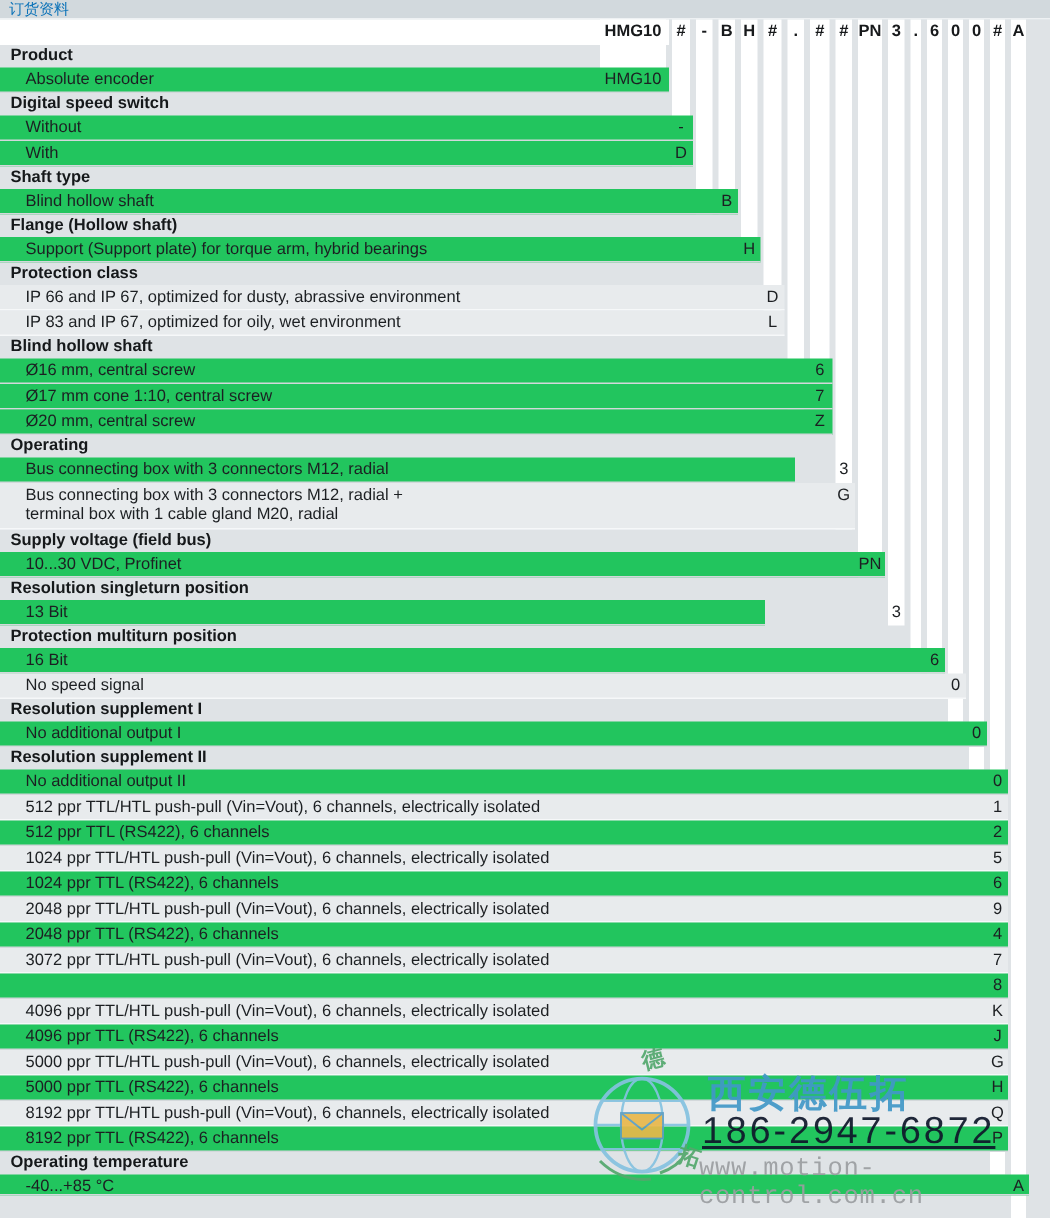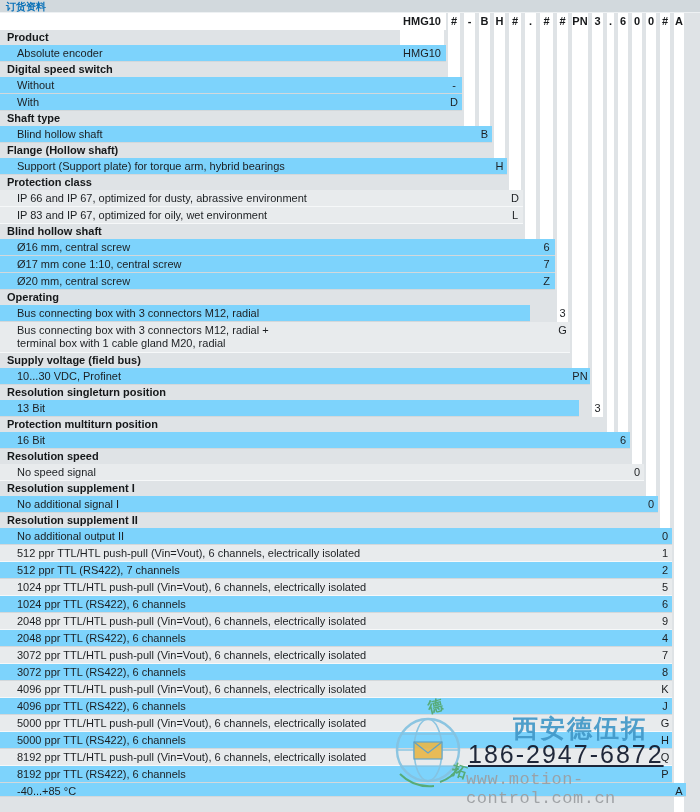--- a/index.html
+++ b/index.html
@@ -1,44 +1,44 @@
 <!DOCTYPE html>
 <html><head>
 <meta charset="utf-8">
 <style>
   html,body{margin:0;padding:0;}
   body{font-family:"Liberation Sans","DejaVu Sans",sans-serif;}
   #page{position:relative;width:700px;height:812px;background:#dfe3e6;overflow:hidden;}
   
   #title-bar{position:absolute;left:0;top:0;width:700px;height:13px;background:#d2d9dd;
              border-bottom:1px solid #eef1f3;box-sizing:border-box;}
-  #title-bar span{position:absolute;left:6px;top:0;font-size:10px;line-height:13px;font-weight:bold;color:#0b72b8;}
+  #title-bar span{position:absolute;left:6px;top:0;font-size:10px;line-height:13px;font-weight:normal;color:#0b72b8;}
   
   #strips{position:absolute;left:0;top:0;z-index:1;}
   .strip{position:absolute;background:#ffffff;}
   #rows{position:absolute;left:0;top:0;width:700px;z-index:2;}
   .spacer{height:30px;}
   .sec-header{height:15px;box-sizing:border-box;padding-left:7px;
               font-size:11px;font-weight:bold;color:#15181a;line-height:15px;background:transparent;}
   .opt-row{position:relative;height:17px;}
   .opt-row.dbl{height:31px;}
-  .band{position:absolute;left:0;top:0;bottom:0;background:#7dd3fc;border-bottom:1px solid #d3d8db;box-sizing:border-box;}
+  .band{position:absolute;left:0;top:0;bottom:0;background:#22c55e;border-bottom:1px solid #d3d8db;box-sizing:border-box;}
   .band.shaded{background:#e8ebed;border-bottom:1px solid #f6f8f9;}
   .opt-label{position:absolute;left:17px;top:0;font-size:11px;color:#1c1f22;line-height:16px;white-space:nowrap;}
   .opt-label .l2{display:block;line-height:14px;margin-top:-2px;}
   .opt-code{position:absolute;top:0;font-size:11px;color:#1c1f22;line-height:16px;text-align:center;}
   
   #code-header-band{position:absolute;left:0;top:13px;width:446px;height:17px;background:#ffffff;z-index:2;}
   #code-glyphs{position:absolute;left:0;top:0;z-index:4;}
   .code-glyph{position:absolute;top:13px;height:17px;line-height:17px;font-size:11px;font-weight:bold;
               color:#17191b;text-align:center;}
   
   #watermark{position:absolute;z-index:6;left:0;top:0;width:700px;height:812px;pointer-events:none;opacity:.92;}
   #wm-globe{position:absolute;left:394px;top:712px;width:72px;height:80px;}
-  #wm-company{position:absolute;left:472px;top:712px;font-size:25px;font-weight:bold;letter-spacing:2px;margin-left:41px;}
+  #wm-company{position:absolute;left:472px;top:712px;font-size:25px;font-weight:bold;letter-spacing:2px;}
   #wm-phone{position:absolute;left:468px;top:740px;font-size:25px;letter-spacing:2px;}
   #wm-site{position:absolute;left:466px;top:770px;font-size:17px;letter-spacing:.5px;font-family:"Liberation Mono","DejaVu Sans Mono",monospace;}
   .wm-seal{position:absolute;font-size:15px;font-weight:bold;}
 </style>
 </head>
 <body>
 
 <div id="page">
   <div id="title-bar">
     <span style="color: rgb(11, 114, 184);">订货资料</span>
@@ -147,62 +147,61 @@
       </div>
       <div class="sec-header">Supply voltage (field bus)</div>
       <div class="opt-row">
         <div class="band" style="width: 590px;">
           <span class="opt-label">10...30 VDC, Profinet</span>
           <span class="opt-code" style="left: 570px; width: 20px;">PN</span>
         </div>
       </div>
       <div class="sec-header">Resolution singleturn position</div>
       <div class="opt-row">
-        <div class="band" style="width: 579px;">
+        <div class="band" style="width: 510px;">
           <span class="opt-label">13 Bit</span>
           <span class="opt-code" style="left: 590px; width: 15px;">3</span>
         </div>
       </div>
       <div class="sec-header">Protection multiturn position</div>
       <div class="opt-row">
         <div class="band" style="width: 630px;">
           <span class="opt-label">16 Bit</span>
           <span class="opt-code" style="left: 616px; width: 14px;">6</span>
         </div>
       </div>
-      <div class="sec-header">Resolution speed</div>
       <div class="opt-row">
         <div class="band shaded" style="width: 644px;">
           <span class="opt-label">No speed signal</span>
           <span class="opt-code" style="left: 630px; width: 14px;">0</span>
         </div>
       </div>
       <div class="sec-header">Resolution supplement I</div>
       <div class="opt-row">
         <div class="band" style="width: 658px;">
-          <span class="opt-label">No additional signal I</span>
+          <span class="opt-label">No additional output I</span>
           <span class="opt-code" style="left: 644px; width: 14px;">0</span>
         </div>
       </div>
       <div class="sec-header">Resolution supplement II</div>
       <div class="opt-row">
         <div class="band" style="width: 672px;">
           <span class="opt-label">No additional output II</span>
           <span class="opt-code" style="left: 658px; width: 14px;">0</span>
         </div>
       </div>
       <div class="opt-row">
         <div class="band shaded" style="width: 672px;">
           <span class="opt-label">512 ppr TTL/HTL push-pull (Vin=Vout), 6 channels, electrically isolated</span>
           <span class="opt-code" style="left: 658px; width: 14px;">1</span>
         </div>
       </div>
       <div class="opt-row">
         <div class="band" style="width: 672px;">
-          <span class="opt-label">512 ppr TTL (RS422), 7 channels</span>
+          <span class="opt-label">512 ppr TTL (RS422), 6 channels</span>
           <span class="opt-code" style="left: 658px; width: 14px;">2</span>
         </div>
       </div>
       <div class="opt-row">
         <div class="band shaded" style="width: 672px;">
           <span class="opt-label">1024 ppr TTL/HTL push-pull (Vin=Vout), 6 channels, electrically isolated</span>
           <span class="opt-code" style="left: 658px; width: 14px;">5</span>
         </div>
       </div>
       <div class="opt-row">
@@ -224,21 +223,20 @@
         </div>
       </div>
       <div class="opt-row">
         <div class="band shaded" style="width: 672px;">
           <span class="opt-label">3072 ppr TTL/HTL push-pull (Vin=Vout), 6 channels, electrically isolated</span>
           <span class="opt-code" style="left: 658px; width: 14px;">7</span>
         </div>
       </div>
       <div class="opt-row">
         <div class="band" style="width: 672px;">
-          <span class="opt-label">3072 ppr TTL (RS422), 6 channels</span>
           <span class="opt-code" style="left: 658px; width: 14px;">8</span>
         </div>
       </div>
       <div class="opt-row">
         <div class="band shaded" style="width: 672px;">
           <span class="opt-label">4096 ppr TTL/HTL push-pull (Vin=Vout), 6 channels, electrically isolated</span>
           <span class="opt-code" style="left: 658px; width: 14px;">K</span>
         </div>
       </div>
       <div class="opt-row">
@@ -264,20 +262,21 @@
           <span class="opt-label">8192 ppr TTL/HTL push-pull (Vin=Vout), 6 channels, electrically isolated</span>
           <span class="opt-code" style="left: 658px; width: 14px;">Q</span>
         </div>
       </div>
       <div class="opt-row">
         <div class="band" style="width: 672px;">
           <span class="opt-label">8192 ppr TTL (RS422), 6 channels</span>
           <span class="opt-code" style="left: 658px; width: 14px;">P</span>
         </div>
       </div>
+      <div class="sec-header">Operating temperature</div>
       <div class="opt-row" style="height: 14px;">
         <div class="band" style="width: 686px;">
           <span class="opt-label">-40...+85 °C</span>
           <span class="opt-code" style="left: 672px; width: 14px;">A</span>
         </div>
       </div>
     </div>
   <div id="code-glyphs">
       <span class="code-glyph" style="left: 398px; width: 48px;">HMG10</span>
       <span class="code-glyph" style="left: 446px; width: 16px;">#</span>

